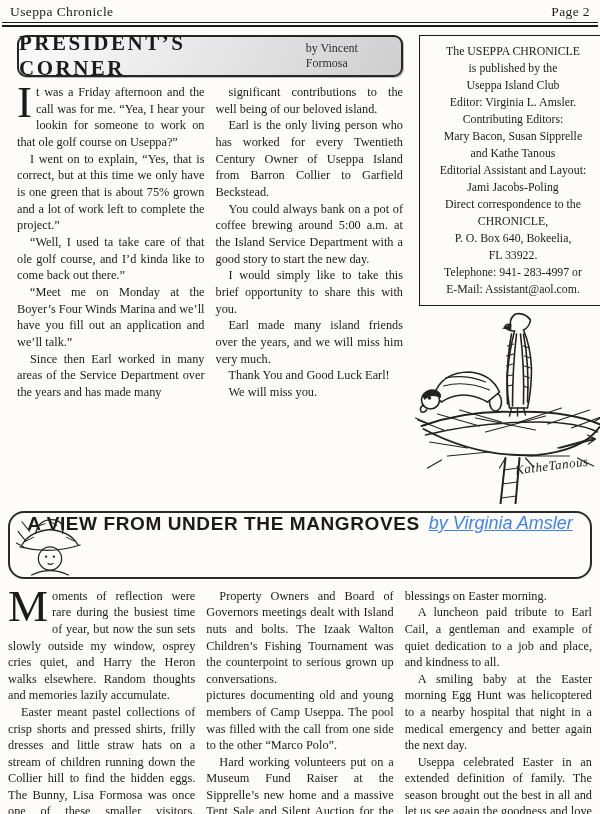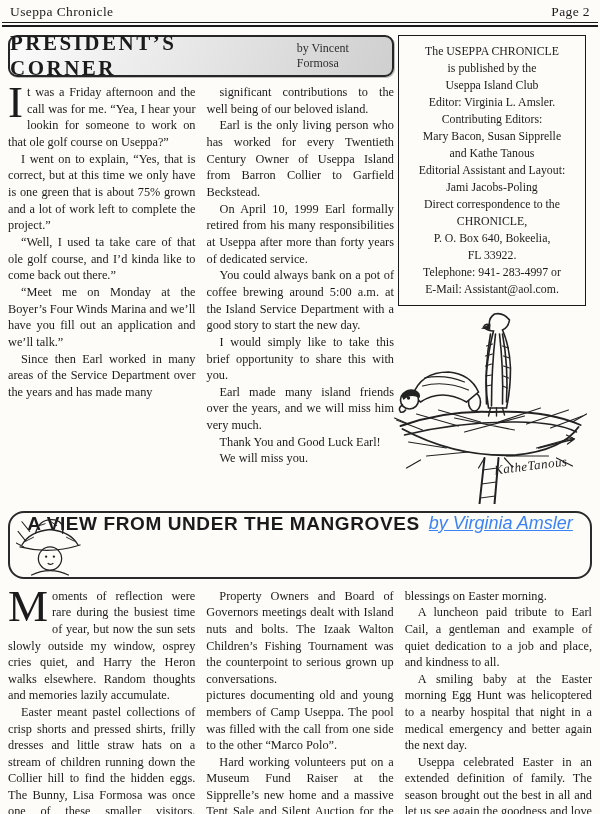--- a/index.html
+++ b/index.html
@@ -6,21 +6,21 @@
   .page{
     width:600px;height:814px;background:#fdfcf8;color:#1b1b1b;
     font-family:"Liberation Serif","DejaVu Serif",serif;
     position:relative;overflow:hidden;margin:0 auto;
   }
   
   .runhead{display:flex;justify-content:space-between;align-items:flex-end;
     padding:4px 10px 2px 10px;font-size:13.5px;letter-spacing:.4px;gap:33px;}
   .runrule{border-top:1px solid #1a1a1a;border-bottom:2px solid #1a1a1a;height:2px;margin:0 2px;}
 
-  .top-section{display:flex;gap:4px;padding:8px 8px 0 8px;}
+  .top-section{display:flex;gap:16px;padding:8px 8px 0 17px;}
   .article-left{width:386px;flex:none;}
   .right-rail{width:188px;flex:none;}
 
   
   .pc-titlebox{
     border:2px solid #262626;border-radius:9px;height:38px;
     background:linear-gradient(115deg,#fbfbfb 0%,#e8e8e8 45%,#cfcfcf 100%);
     display:flex;align-items:center;justify-content:center;gap:12px;margin-bottom:7px;
     box-shadow:1px 1px 0 #bbb;
   }
@@ -79,21 +79,20 @@
         <div class="col">
           <p class="dc"><span class="dropcap">I</span><span>t was a Friday afternoon and the call was for me. “Yea, I hear your lookin for someone to work on that ole golf course on Useppa?”</span></p>
           <p>I went on to explain, “Yes, that is correct, but at this time we only have is one green that is about 75% grown and a lot of work left to complete the project.”</p>
           <p>“Well, I used ta take care of that ole golf course, and I’d kinda like to come back out there.”</p>
           <p>“Meet me on Monday at the Boyer’s Four Winds Marina and we’ll have you fill out an application and we’ll talk.”</p>
           <p>Since then Earl worked in many areas of the Service Department over the years and has made many</p>
         </div>
         <div class="col">
           <p>significant contributions to the well being of our beloved island.</p>
           <p>Earl is the only living person who has worked for every Twentieth Century Owner of Useppa Island from Barron Collier to Garfield Beckstead.</p>
-          <p>On April 10, 1999 Earl formally retired from his many responsibilities at Useppa after more than forty years of dedicated service.</p>
           <p>You could always bank on a pot of coffee brewing around 5:00 a.m. at the Island Service Department with a good story to start the new day.</p>
           <p>I would simply like to take this brief opportunity to share this with you.</p>
           <p>Earl made many island friends over the years, and we will miss him very much.</p>
           <p>Thank You and Good Luck Earl!</p>
           <p>We will miss you.</p>
         </div>
       </div>
     </div>
 
     <div class="right-rail">

